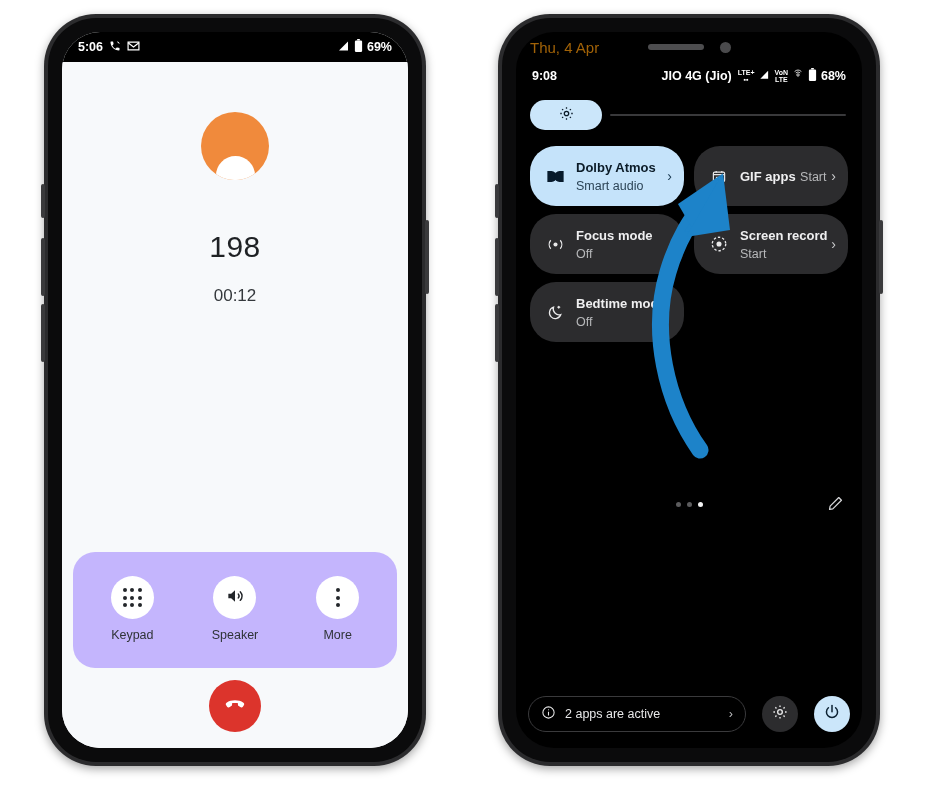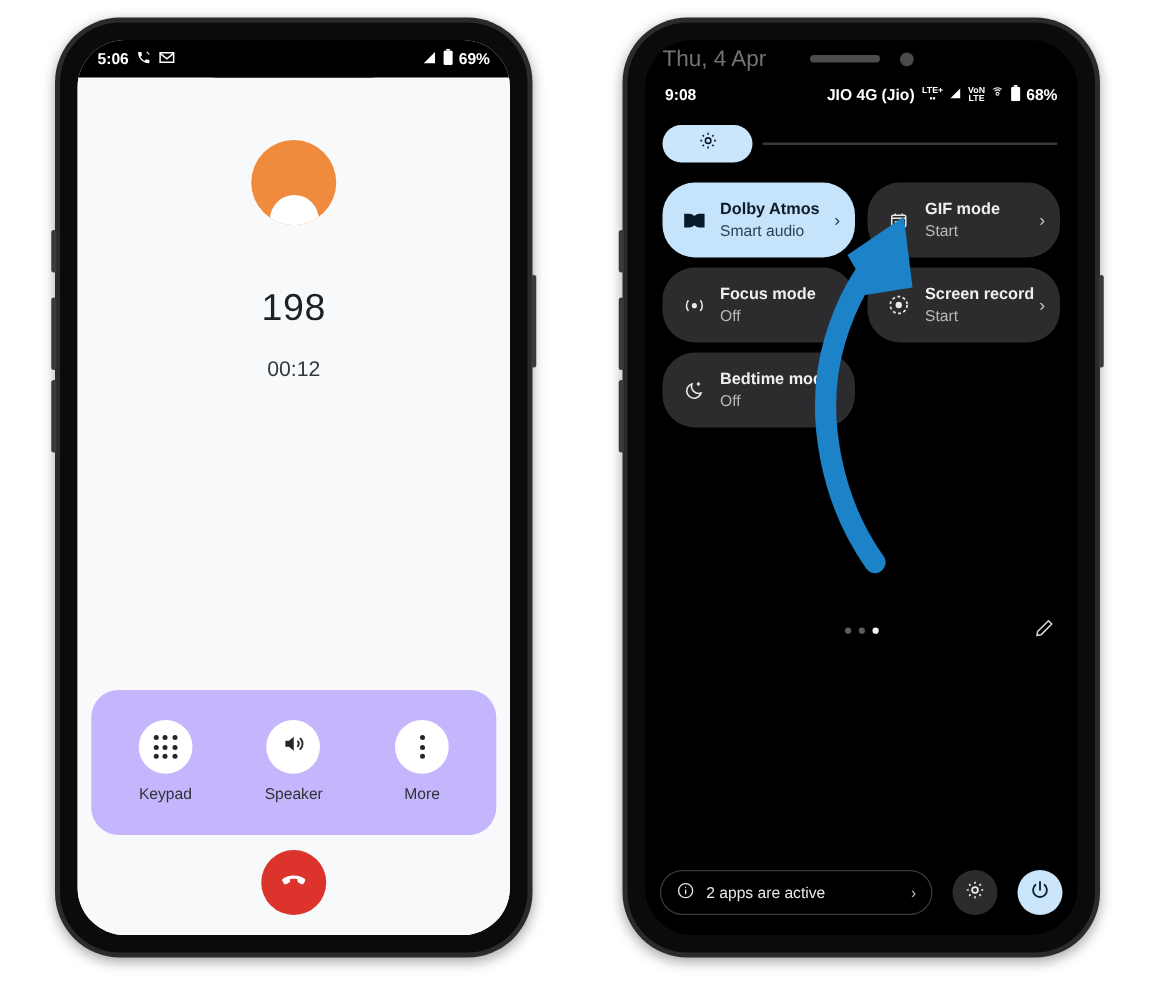--- a/index.html
+++ b/index.html
@@ -216,22 +216,22 @@
     width: 346px; height: 716px;
     background: #000000;
   }
   .qs-topdate {
     position: absolute;
     top: 0; left: 0;
     height: 30px;
     display: flex;
     align-items: center;
     padding-left: 14px;
-    font-size: 18px;
-    color: #737373;
+    font-size: 15px;
+    color: #a16207;
     z-index: 8;
   }
   .statusbar-dark {
     position: relative;
     height: 28px;
     margin-top: 30px;
     color: #fff;
     display: flex;
     align-items: center;
     justify-content: space-between;
@@ -588,21 +588,21 @@
         <div class="tile">
           <span class="tile-icon">
             <svg width="16" height="15" viewBox="0 0 24 24" fill="none" stroke="currentColor" stroke-width="1.9">
               <rect x="3" y="5" width="18" height="15" rx="2"></rect>
               <path d="M3 9h18"></path>
                 <path d="M7.5 3v3M16.5 3v3"></path>
               <rect x="7" y="12.5" width="10" height="4" fill="currentColor" stroke="none"></rect>
             </svg>
           </span>
           <span class="tile-text">
-            <span class="tile-title">GIF mode</span>
+            <span class="tile-title">GIF apps</span>
             <span class="tile-sub">Start</span>
           </span>
           <span class="tile-chevron">›</span>
         </div>
 
         <div class="tile">
           <span class="tile-icon">
             <svg width="19" height="15" viewBox="0 0 26 20" fill="none" stroke="currentColor" stroke-width="1.7">
               <circle cx="13" cy="10" r="2.8" fill="currentColor" stroke="none"></circle>
               <path d="M6.5 4.2a9 9 0 0 0 0 11.6"></path>

